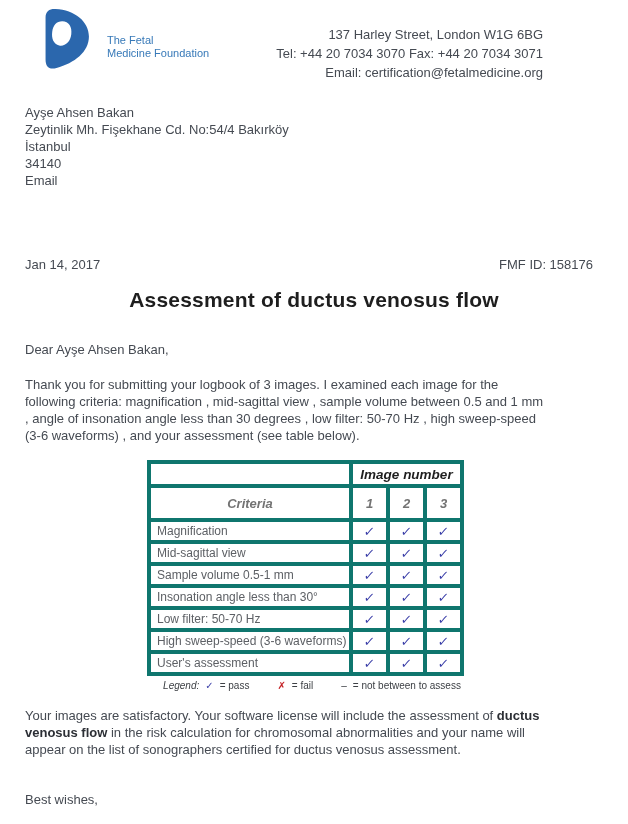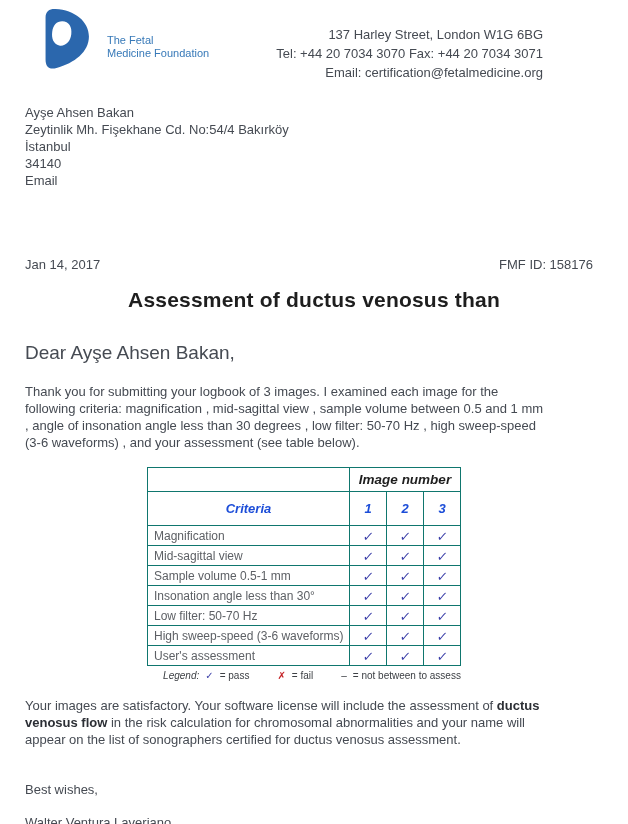--- a/index.html
+++ b/index.html
@@ -59,55 +59,55 @@
     text-align: center;
     font-size: 21px;
     font-weight: bold;
     color: #1e1e1e;
     letter-spacing: 0.2px;
   }
 
   
   .salutation {
     margin: 30px 0 0 25px;
-    font-size: 19px;
+    font-size: 13px;
   }
   .paragraph {
     margin: 19px 0 0 25px;
     width: 525px;
     font-size: 13px;
     line-height: 17px;
   }
   .paragraph b { color: #2c2f35; }
 
   
   .table-wrap { margin: 16px 0 0 147px; width: 313px; }
   table.criteria {
     border-collapse: collapse;
     width: 313px;
     table-layout: fixed;
   }
   table.criteria th, table.criteria td {
-    border: 1px solid #0f766e;
+    border: 4px solid #0f766e;
   }
   table.criteria col.c-label { width: 202px; }
   table.criteria col.c-img { width: 37px; }
   th.group-head {
     font-size: 13.5px;
     font-style: italic;
     font-weight: bold;
     color: #1e1e1e;
     height: 24px;
     text-align: center;
   }
   th.col-head {
     font-size: 13px;
     font-style: italic;
     font-weight: bold;
-    color: #1d4ed8;
+    color: #737373;
     height: 34px;
   }
   td.crit-label {
     font-size: 12px;
     color: #5d6065;
     height: 20px;
     padding-left: 6px;
   }
   td.check-cell { text-align: center; height: 20px; }
   .check {
@@ -172,21 +172,21 @@
     <div>İstanbul</div>
     <div>34140</div>
     <div>Email</div>
   </div>
 
   <div class="meta-row">
     <span>Jan 14, 2017</span>
     <span>FMF ID: 158176</span>
   </div>
 
-  <div class="letter-title">Assessment of ductus venosus than</div>
+  <div class="letter-title">Assessment of ductus venosus flow</div>
 
   <div class="salutation">Dear Ayşe Ahsen Bakan,</div>
 
   <div class="paragraph">Thank you for submitting your logbook of 3 images. I examined each image for the following criteria: magnification , mid-sagittal view , sample volume between 0.5 and 1 mm , angle of insonation angle less than 30 degrees , low filter: 50-70 Hz , high sweep-speed (3-6 waveforms) , and your assessment (see table below).</div>
 
   <div class="table-wrap">
     <table class="criteria">
       <colgroup>
         <col class="c-label">
           <col class="c-img">

